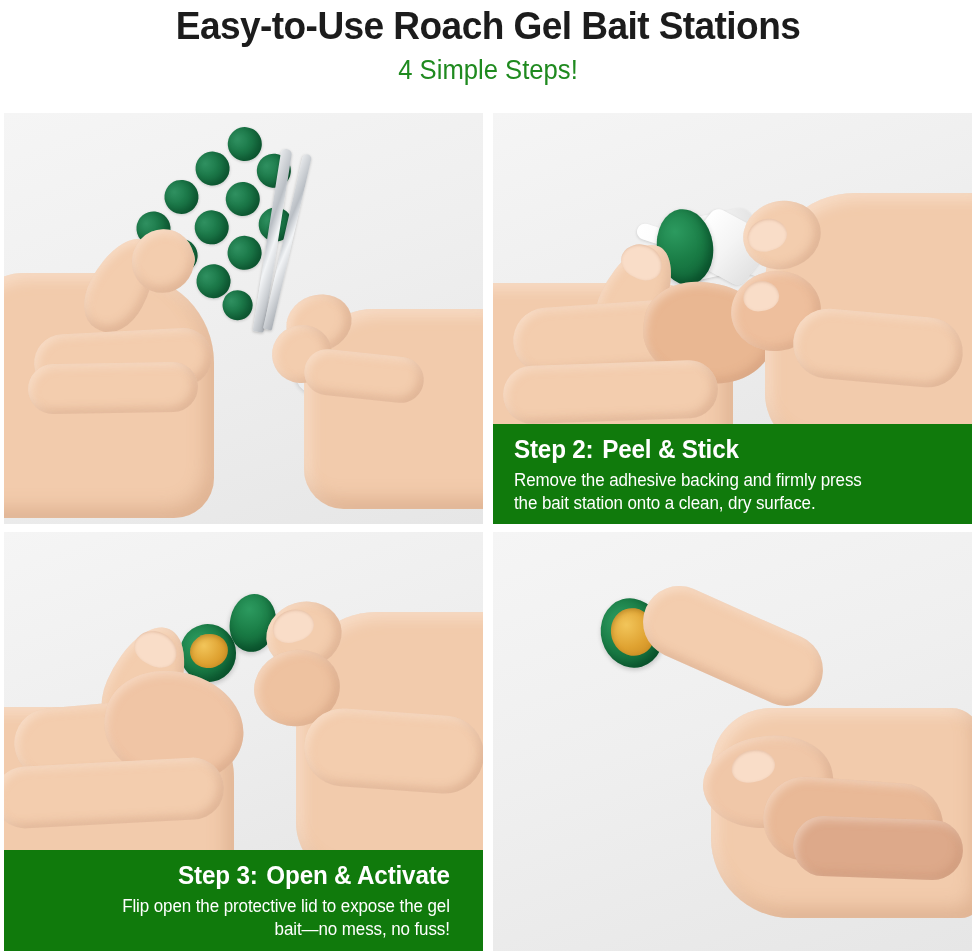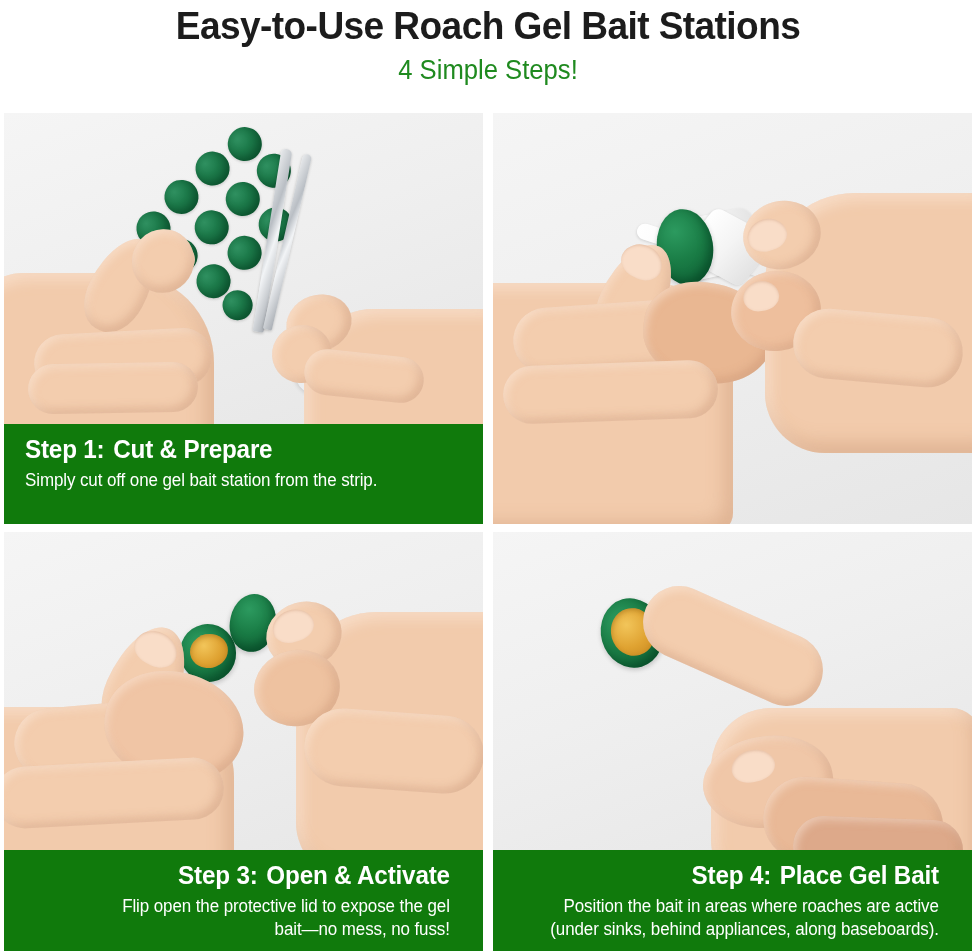--- a/index.html
+++ b/index.html
@@ -222,26 +222,20 @@
 
           <div>
             <div class="hand" style="left:300px;top:196px;width:220px;height:200px;border-radius:70px 40px 20px 40px;"></div>
             <div class="finger" style="left:282px;top:182px;width:66px;height:56px;transform:rotate(-18deg);border-radius:50%;"></div>
             <div class="nail" style="left:276px;top:226px;width:32px;height:26px;transform:rotate(-22deg);"></div>
             <div class="finger" style="left:268px;top:212px;width:60px;height:58px;transform:rotate(-15deg);border-radius:50%;"></div>
             <div class="finger" style="left:300px;top:240px;width:120px;height:46px;transform:rotate(6deg);border-radius:26px;"></div>
           </div>
         </div>
       </div>
-      <div class="caption caption-r1">
-        <div class="cap-head">
-          <span class="step-num">Step 1:</span><span>Cut &amp; Prepare</span>
-        </div>
-        <div class="cap-body">Simply cut off one gel bait station from the strip.</div>
-      </div>
     </div>
 
     <div class="panel">
       <div class="photo">
         <div class="scene">
 
           <div>
             <div class="liner" style="left:188px;top:100px;width:76px;height:62px;transform:rotate(-12deg);border-radius:6px 14px 14px 6px;"></div>
             <div class="liner" style="left:140px;top:136px;width:180px;height:16px;transform:rotate(18deg);border-radius:8px;"></div>
             <div class="liner" style="left:200px;top:104px;width:70px;height:60px;transform:rotate(28deg) skewX(-10deg);border-radius:8px;"></div>
@@ -261,20 +255,27 @@
           <div>
             <div class="hand" style="left:272px;top:80px;width:250px;height:260px;border-radius:90px 40px 30px 60px;"></div>
             <div class="finger" style="left:250px;top:88px;width:78px;height:68px;transform:rotate(-14deg);border-radius:50%;"></div>
             <div class="nail" style="left:254px;top:106px;width:40px;height:32px;transform:rotate(-16deg);"></div>
             <div class="finger" style="left:238px;top:158px;width:90px;height:80px;transform:rotate(-8deg);border-radius:50%;background:#eebf9d;"></div>
             <div class="nail" style="left:250px;top:168px;width:36px;height:30px;transform:rotate(-10deg);"></div>
             <div class="finger" style="left:300px;top:200px;width:170px;height:70px;transform:rotate(5deg);border-radius:36px;"></div>
           </div>
         </div>
       </div>
+      <div class="caption caption-r1">
+        <div class="cap-head">
+          <span class="step-num">Step 2:</span><span>Peel &amp; Stick</span>
+        </div>
+        <div class="cap-body">Remove the adhesive backing and firmly press
+the bait station onto a clean, dry surface.</div>
+      </div>
     </div>
 
     <div class="panel">
       <div class="photo">
         <div class="scene">
 
           <div>
             <div class="station-shell" style="left:176px;top:92px;width:56px;height:58px;transform:rotate(-12deg);"></div>
             <div class="gel" style="left:186px;top:102px;width:38px;height:34px;transform:rotate(-12deg);"></div>
             <div class="station-shell" style="left:226px;top:62px;width:46px;height:58px;transform:rotate(12deg);border-radius:48% 52% 50% 50%;"></div>
@@ -319,23 +320,16 @@
           <div>
             <div class="finger" style="left:145px;top:78px;width:190px;height:72px;transform:rotate(24deg);border-radius:38px;"></div>
             <div class="hand" style="left:218px;top:176px;width:270px;height:210px;border-radius:60px 30px 20px 80px;"></div>
             <div class="finger" style="left:210px;top:204px;width:130px;height:92px;transform:rotate(-10deg);border-radius:48% 52% 46% 54%;background:#f0c7a8;"></div>
             <div class="nail" style="left:238px;top:218px;width:44px;height:32px;transform:rotate(-14deg);"></div>
             <div class="finger" style="left:270px;top:248px;width:180px;height:84px;transform:rotate(4deg);border-radius:44px;background:#e9b997;"></div>
             <div class="finger" style="left:300px;top:286px;width:170px;height:60px;transform:rotate(2deg);border-radius:34px;background:#dda98a;"></div>
           </div>
         </div>
       </div>
-      <div class="caption caption-r2">
-        <div class="cap-head">
-          <span class="step-num">Step 4:</span><span>Place Gel Bait</span>
-        </div>
-        <div class="cap-body">Position the bait in areas where roaches are active
-(under sinks, behind appliances, along baseboards).</div>
-      </div>
     </div>
 
   </div>
 </div>
 
 </body></html>

